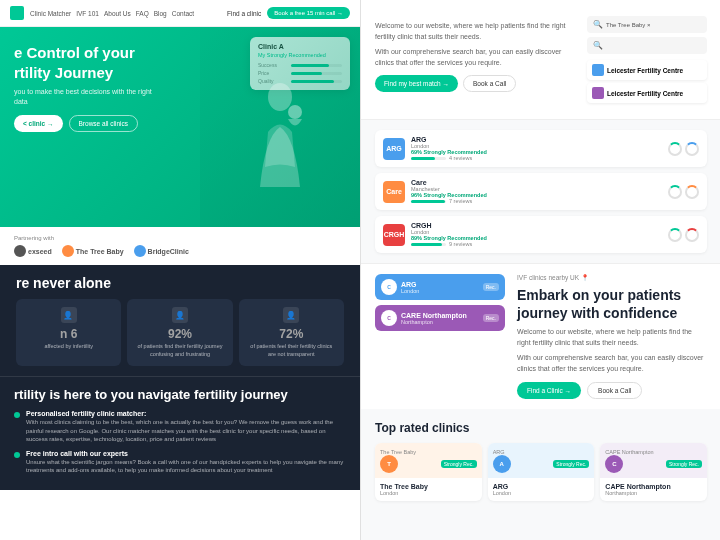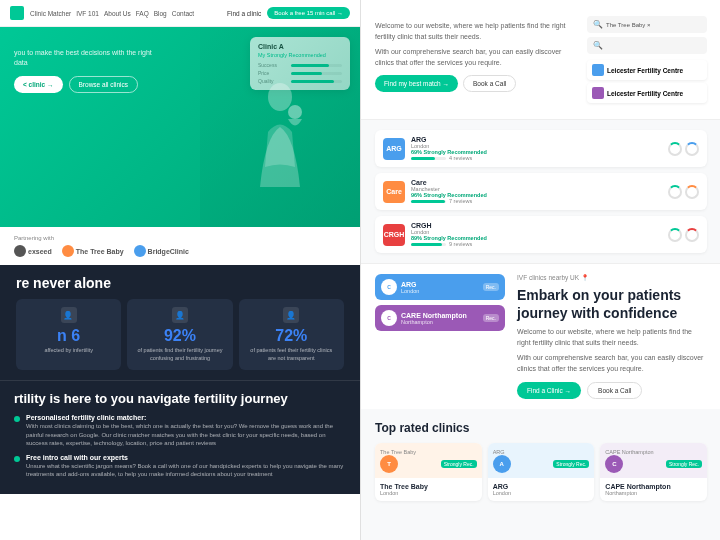--- a/index.html
+++ b/index.html
@@ -227,23 +227,23 @@
       border-radius: 3px;
       margin: 0 auto 4px;
       display: flex;
       align-items: center;
       justify-content: center;
       font-size: 8px;
       color: #fff;
     }
 
     .stat-number {
-      font-size: 16px;
-      font-weight: 700;
-      color: #3b82f6;
+      font-size: 12px;
+      font-weight: 700;
+      color: #a3a3a3;
     }
 
     .stat-desc {
       font-size: 5.5px;
       color: rgba(255,255,255,0.6);
       line-height: 1.4;
       margin-top: 2px;
     }
 
     
@@ -540,20 +540,24 @@
       <span>About Us</span>
       <span>FAQ</span>
       <span>Blog</span>
       <span>Contact</span>
     </div>
     <span style="font-size:6.5px; color:#333; cursor:pointer;">Find a clinic</span>
     <button class="find-clinic-btn">Book a free 15 min call →</button>
   </nav>
 
   <div class="hero-section">
+    <div class="hero-title">
+      <span>e Control of your</span><br>
+      <span>rtility Journey</span>
+    </div>
     <div class="hero-subtitle">you to make the best decisions with the right data</div>
     <div class="hero-buttons">
       <button class="hero-btn-primary">&lt; clinic →</button>
       <button class="hero-btn-secondary">Browse all clinics</button>
     </div>
 
     <div class="clinic-card-overlay">
       <div class="clinic-name">Clinic A</div>
       <div class="strongly-rec">My Strongly Recommended</div>
       <div class="progress-bars">

